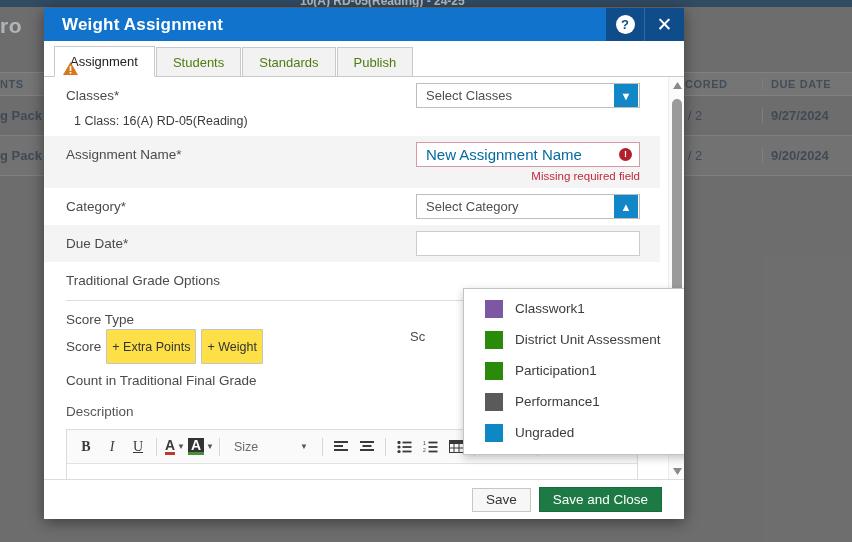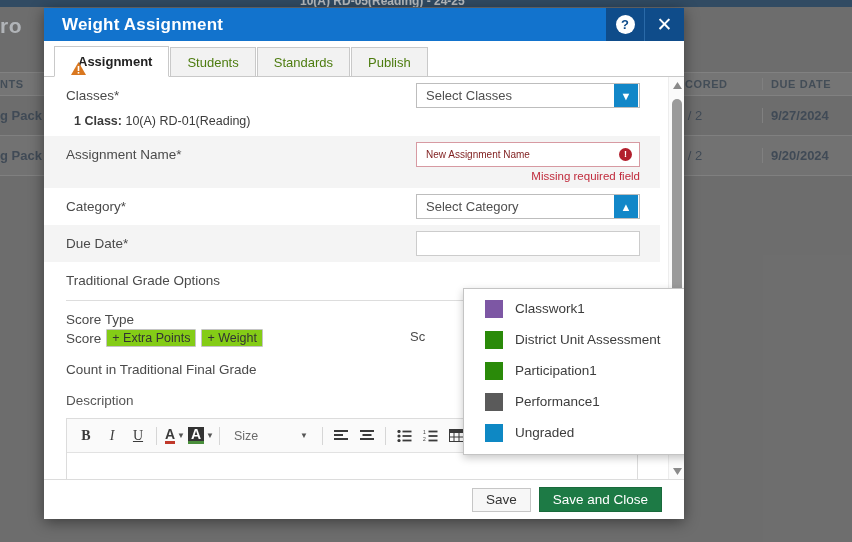--- a/index.html
+++ b/index.html
@@ -77,70 +77,70 @@
     height:36px; background:#fff; display:flex; align-items:flex-end;
     border-bottom:1px solid #c9c9c9; padding-left:10px; flex:none;
   }
   .tab {
     height:29px; padding:0 16px; display:flex; align-items:center; gap:7px;
     font-size:13px; color:#4d7c0f; background:#f2f2f2;
     border:1px solid #c9c9c9; border-bottom:none; margin-right:1px; cursor:pointer;
   }
   .tab.active {
     background:#fff; color:#222; height:31px; position:relative; top:1px;
-    border-bottom:1px solid #fff; font-weight:bold;
+    border-bottom:1px solid #fff; font-weight:normal;padding-left:8px;
   }
   .warn-tri { width:0; height:0; position:relative; display:inline-block; }
   .warn-tri svg { display:block; }
 
   #scroll-area {
     flex:1; position:relative; overflow:hidden; background:#fff;
   }
   #form { position:absolute; left:0; top:0; width:616px; }
 
   .row {
     display:flex; align-items:flex-start; min-height:32px;
     padding:6px 20px 6px 22px;
   }
   .row.shaded { background:#f4f4f4; }
   .row .lbl { color:#4a4a4a; font-size:13.5px; padding-top:5px; }
   .row .rightcol { margin-left:auto; width:224px; position:relative; }
 
   .subrow { padding:0 20px 8px 30px; font-size:12.5px; color:#3b3b3b; background:#fff; }
-  .subrow b { font-weight:bold;margin-top:7px; }
+  .subrow b { font-weight:normal;margin-top:7px; }
 
   .ddl {
     height:25px; border:1px solid #bdbdbd; background:#fff;
     display:flex; align-items:center; font-size:13px; color:#4f4f4f;
     cursor:pointer;
   }
   .ddl span.txt { padding-left:9px; flex:1; }
   .ddl .chev {
     width:24px; height:23px; background:#1287c8; color:#fff;
     display:flex; align-items:center; justify-content:center; font-size:11px;
     margin:0 1px 0 0;
   }
 
   .txtfield {
     height:25px; border:1px solid #d79aa2; background:#fff;
     display:flex; align-items:center; position:relative;
   }
-  .txtfield .ph { padding-left:9px; color:#7f1d1d; font-size:10px; flex:1; }
+  .txtfield .ph { padding-left:9px; color:#0369a1; font-size:15px; flex:1; }
   .err-dot {
     width:13px; height:13px; border-radius:50%; background:#b21f2d;
     color:#fff; font-size:9px; font-weight:bold; margin-right:7px;
     display:flex; align-items:center; justify-content:center; line-height:1;
   }
   .err-msg { color:#c02b3c; font-size:11.5px; text-align:right; padding-top:3px; }
 
   .divider { height:1px; background:#ddd; margin:6px 22px 0 22px; }
 
   .minibtn {
-    display:inline-flex; align-items:center; height:18px; padding:0 5px;
-    border:1px solid #c4c4c4; background:#84cc16; font-size:12.5px; color:#333;
+    display:inline-flex; align-items:center; height:35px; padding:0 5px;
+    border:1px solid #c4c4c4; background:#fde047; font-size:12.5px; color:#333;
     margin-left:5px; cursor:pointer; border-radius:1px;
   }
   .score-line { display:flex; align-items:center; }
 
   
   #cat-panel {
     position:absolute; left:419px; top:211px; width:226px;
     background:#fff; border:1px solid #c4c4c4; box-shadow:0 3px 8px rgba(0,0,0,.22);
     z-index:40; padding:4px 0 6px 0;
   }
@@ -274,21 +274,21 @@
         <div class="lbl">Classes*</div>
         <div class="rightcol">
           <div class="ddl">
             <span class="txt">Select Classes</span>
             <span class="chev">▼</span>
           </div>
         </div>
       </div>
       <div class="subrow">
         <b>1 Class:</b>
-        <span>10(A) RD-01(Reading)</span>
+        <span>16(A) RD-05(Reading)</span>
       </div>
 
       <div class="row shaded">
         <div class="lbl">Assignment Name*</div>
         <div class="rightcol">
           <div class="txtfield">
             <span class="ph">New Assignment Name</span>
             <span class="err-dot">!</span>
           </div>
           <div class="err-msg">Missing required field</div>

